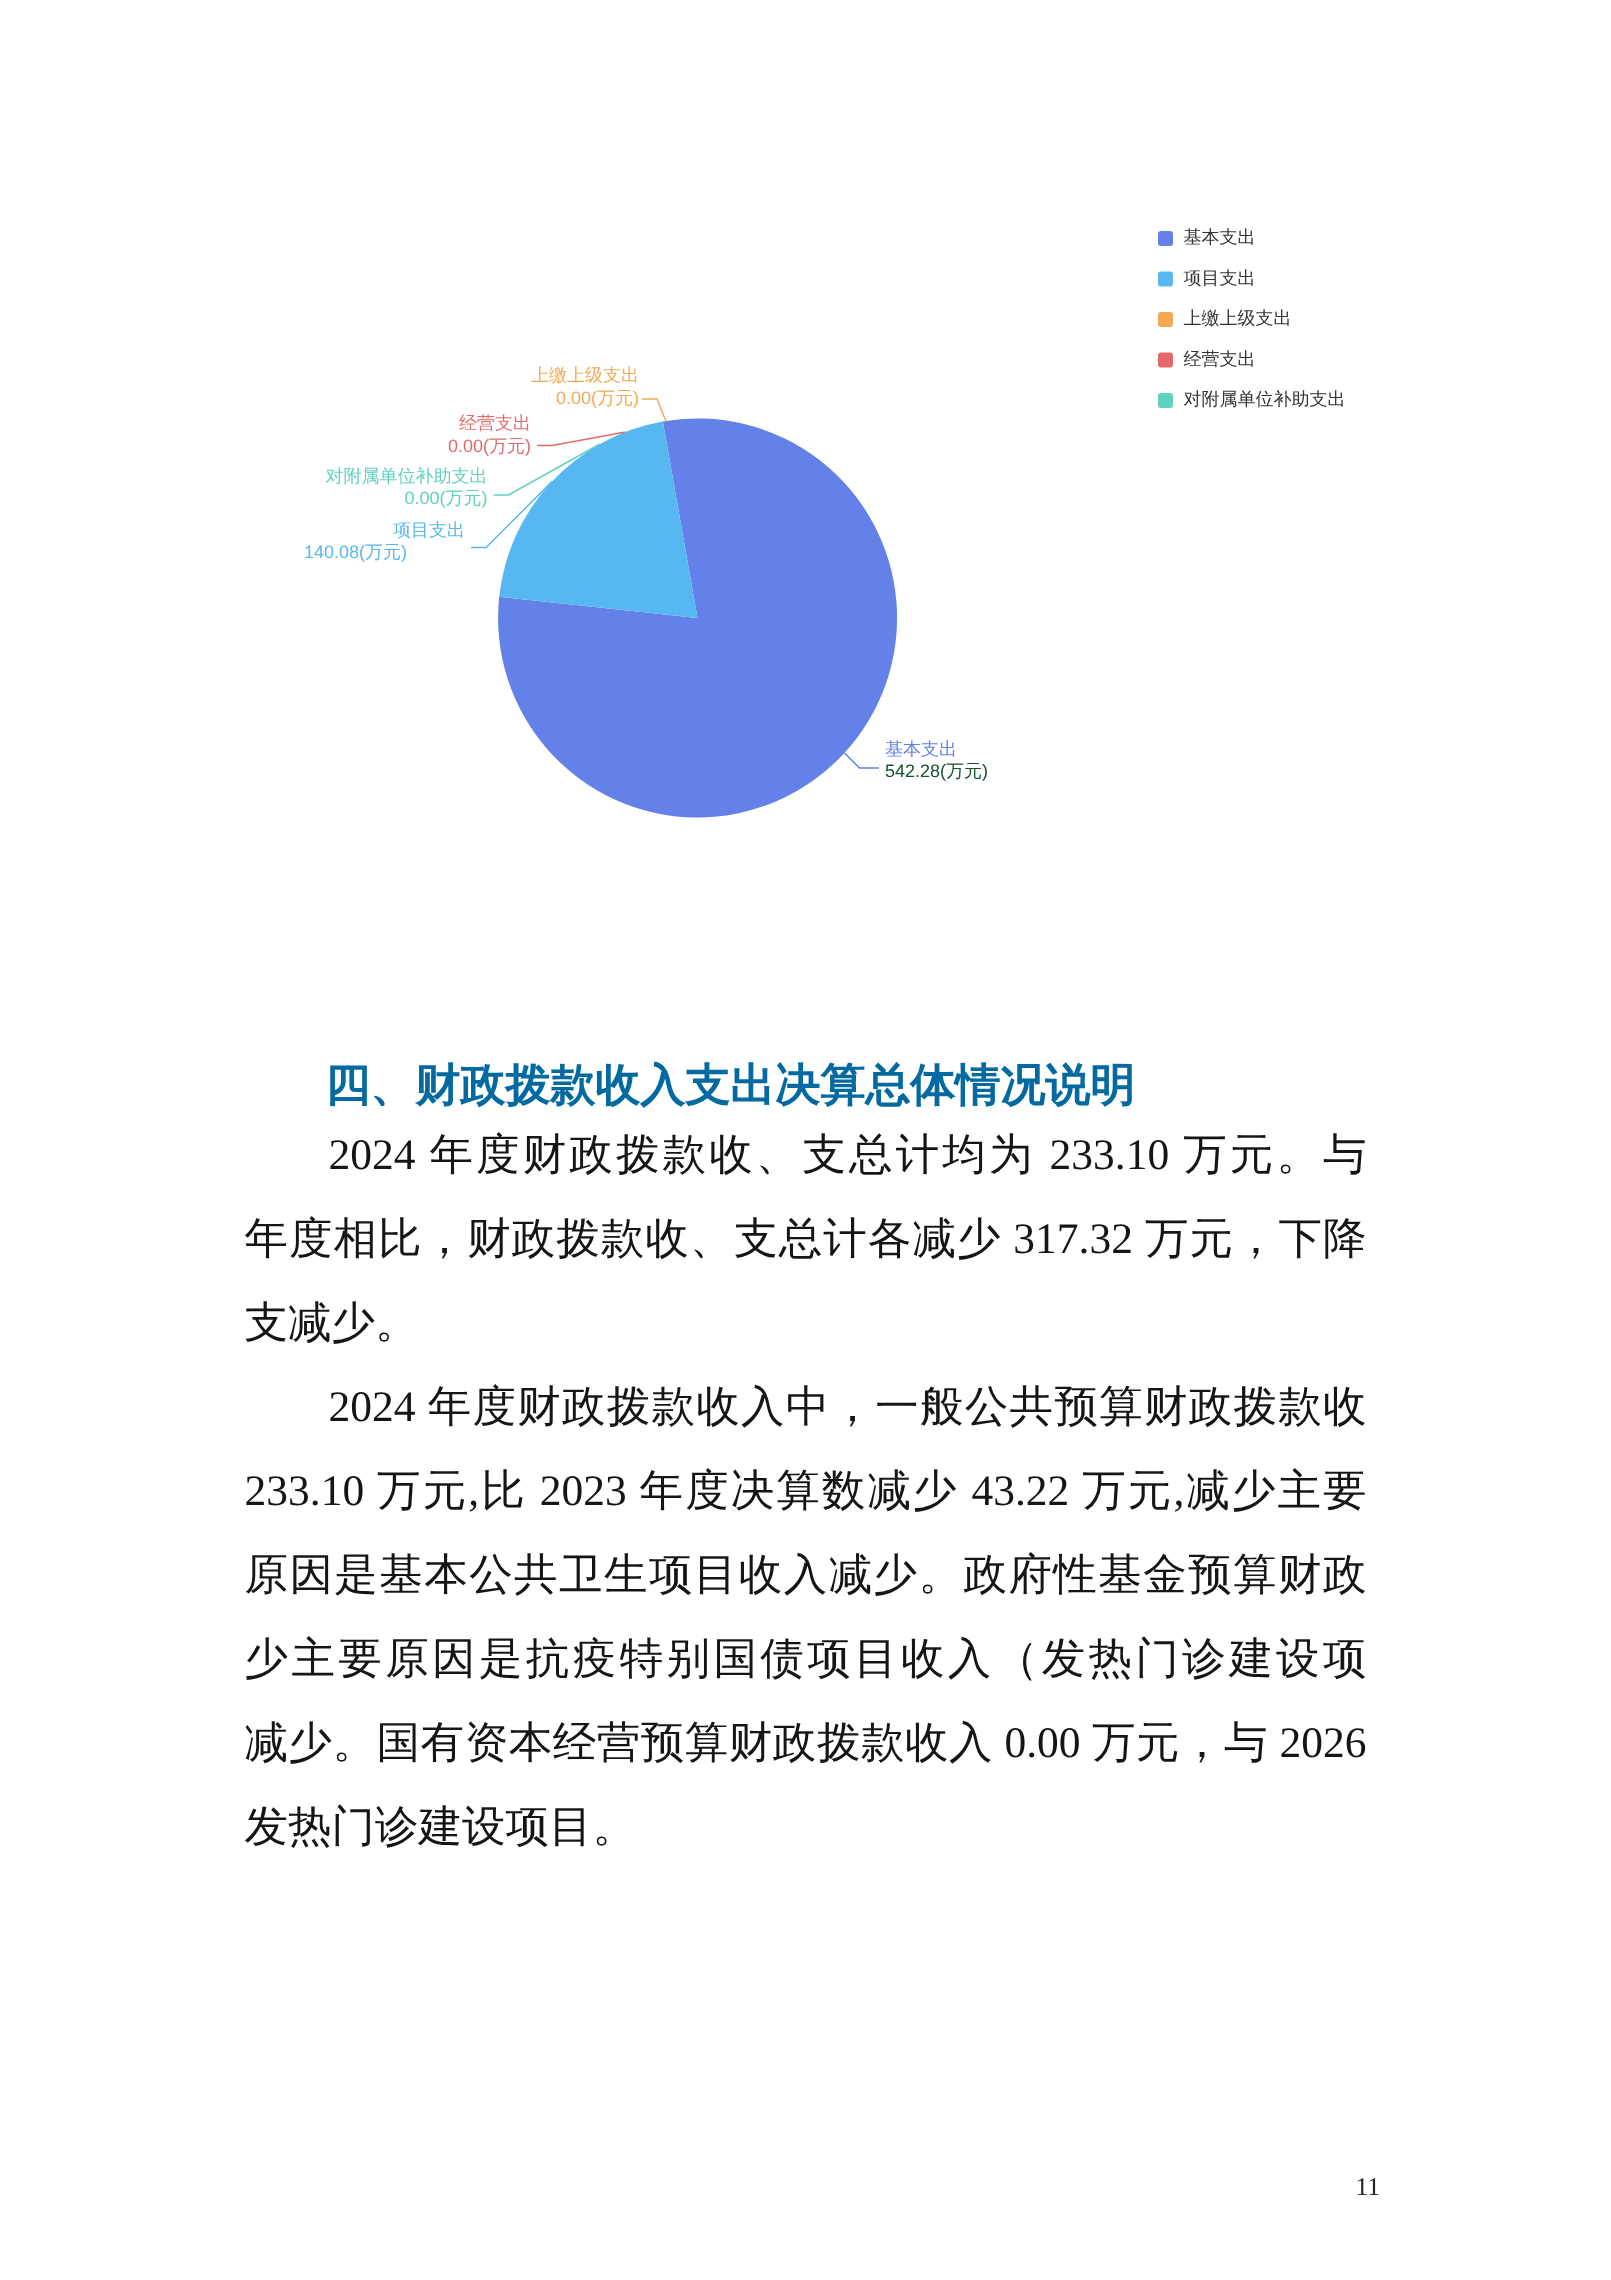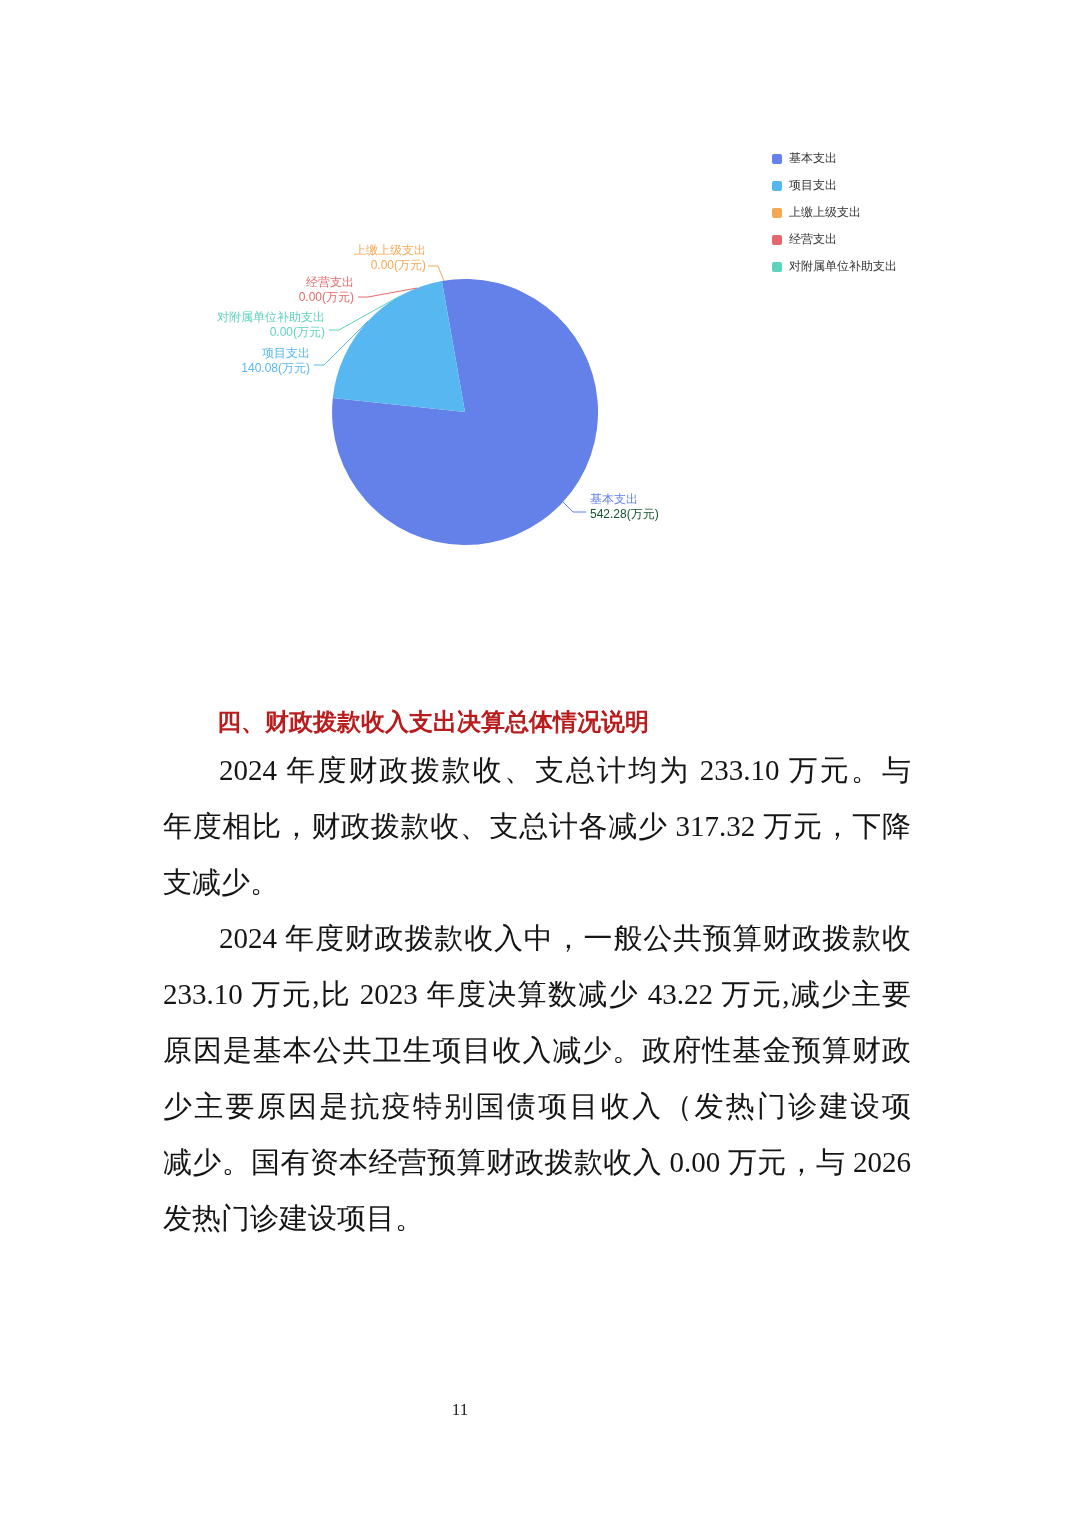--- a/index.html
+++ b/index.html
@@ -25,38 +25,38 @@
   .pie-label{
     position:absolute;
     font-family:"Liberation Sans","DejaVu Sans",sans-serif;
     font-size:12px;line-height:15px;text-align:right;
     white-space:nowrap;
   }
   .pie-label.left{text-align:left;}
   
   .heading{
     position:absolute;left:163px;top:704px;width:748px;
-    font-family:Liberation Mono, monospace;
-    font-weight:bold;font-size:24px;line-height:40px;color:#b91c1c;
+    font-family:Liberation Serif, serif;
+    font-weight:bold;font-size:30px;line-height:40px;color:#0369a1;
     text-indent:54px;
   }
   .bodytext{
     position:absolute;left:163px;top:742px;width:748px;
     font-size:29px;line-height:56px;color:#151515;
   }
   .line{
     text-align:justify;
     text-align-last:justify;
     height:56px;overflow:hidden;
   }
   .line.indent{text-indent:56px;}
   .line.plain{text-align:right;text-align-last:left;}
   .page-number{
-    position:absolute;left:0;top:1400px;width:920px;
-    text-align:center;font-size:17px;color:#222;
+    position:absolute;left:0;top:1448px;width:920px;
+    text-align:right;font-size:17px;color:#222;
   }
 </style>
 </head>
 <body>
 
 <div class="page">
 
   <div class="chart">
     <svg width="1074" height="470" viewBox="0 0 1074 470">
       <g>
@@ -79,21 +79,21 @@
     <div class="pie-label" style="left:208px;top:135px;width:146px;">
       <div style="color: rgb(229, 105, 106);">经营支出</div>
       <div style="color: rgb(229, 105, 106);">0.00(万元)</div>
     </div>
     <div class="pie-label" style="left:177px;top:170px;width:148px;">
       <div style="color: rgb(93, 211, 189);">对附属单位补助支出</div>
       <div style="color: rgb(93, 211, 189);">0.00(万元)</div>
     </div>
     <div class="pie-label" style="left:164px;top:206px;width:146px;">
       <div style="color: rgb(87, 183, 240);">项目支出</div>
-      <div style="color: rgb(87, 183, 240);">140.08(万元)</div>
+      <div style="color: rgb(87, 183, 240); text-align: center;">140.08(万元)</div>
     </div>
     <div class="pie-label left" style="left:590px;top:352px;width:160px;">
       <div style="color: rgb(99, 129, 232);">基本支出</div>
       <div style="color: #14532d;">542.28(万元)</div>
     </div>
 
     <div class="legend">
       <div class="legend-item">
         <span class="legend-chip" style="background: rgb(99, 129, 232);"></span>
         <span>基本支出</span>

